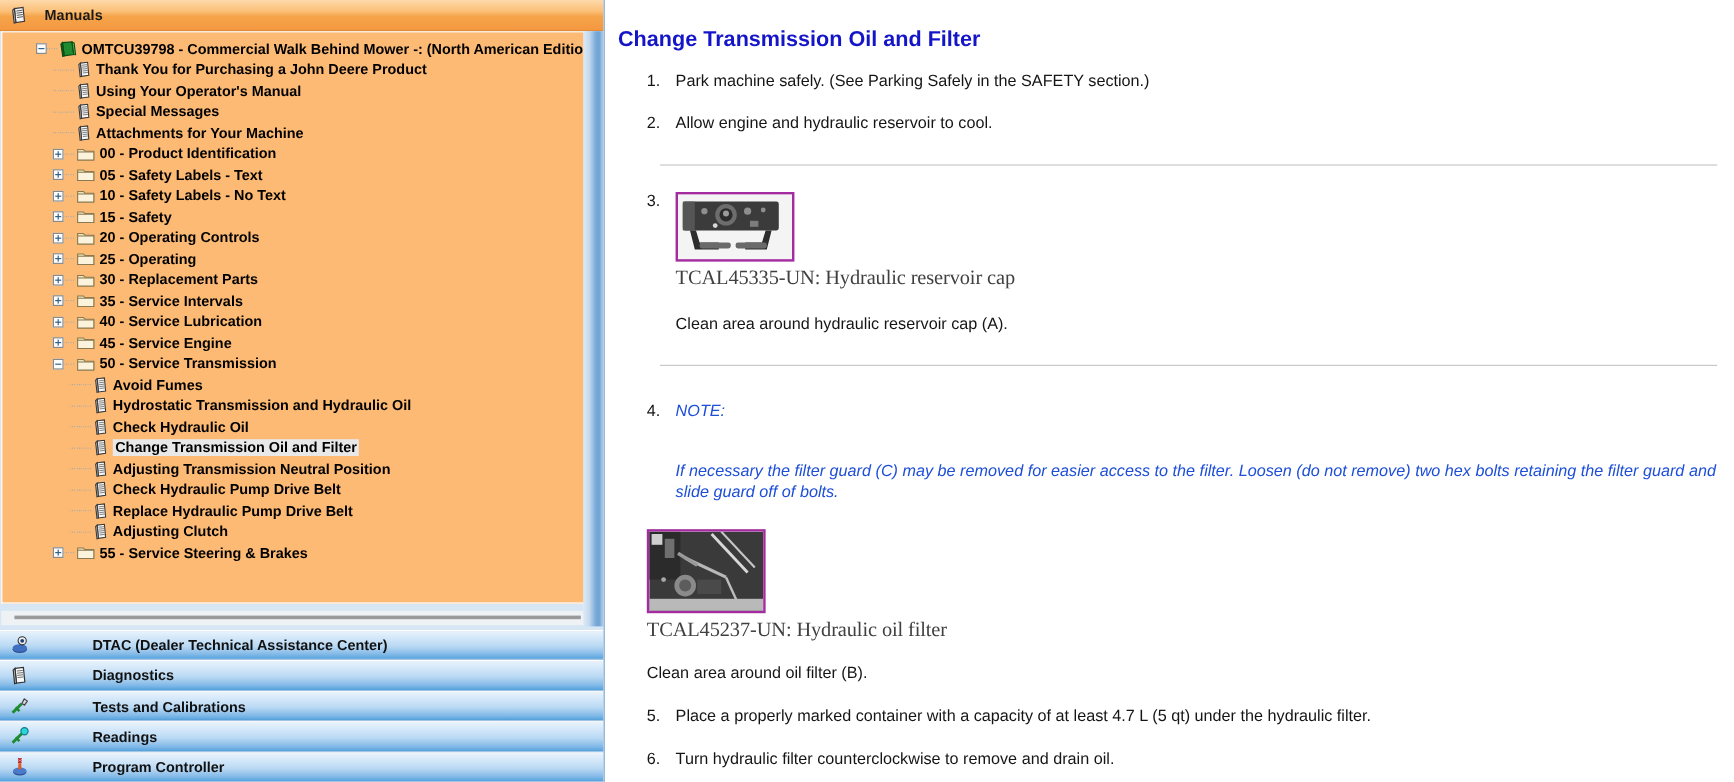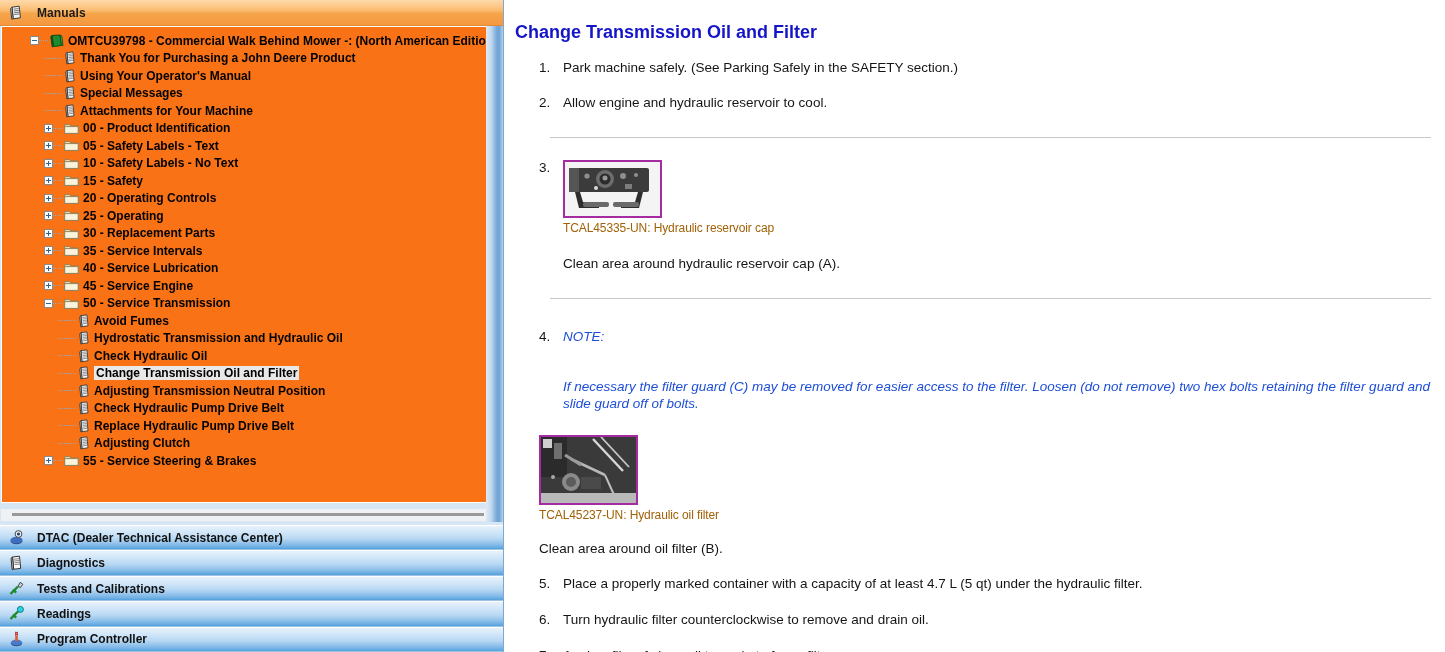--- a/index.html
+++ b/index.html
@@ -39,21 +39,21 @@
   #tree-wrap {
     flex: 1 1 auto;
     background: #d6e6f4;
     padding: 1px 3px 4px 1px;
     position: relative;
     overflow: hidden;
   }
   #tree-outer {
     position: absolute;
     left: 1px; top: 0px; right: 14px; bottom: 22px;
-    background: #f97316;
+    background: #fdba74;
     border: 1px solid #ffffff;
     border-right: none;
     overflow: hidden;
   }
   #tree {
     position: relative;
     font-size: 12px; font-weight: bold; color: #000;
     padding-top: 5px;
   }
   .tnode {
@@ -119,20 +119,21 @@
   .navbar {
     height: 25.4px;
     display: flex; align-items: center;
     padding-left: 8px;
     background: linear-gradient(to bottom,
         #e9f2fb 0%, #dfeefb 10%, #cfe5f8 30%,
         #b8d8f3 55%, #86bbe8 82%, #5da7e0 97%, #4f9ad6 100%);
     border-top: 1px solid #ffffff;
     border-bottom: 1px solid #9fc4e4;
     position: relative;
+    gap: 40px;
   }
   .navbar .nav-ic { width: 17px; height: 17px; flex: 0 0 17px; position: relative; }
   .navbar .nav-lbl {
     font-size: 12px; font-weight: bold; color: #111;
     margin-left: 12px;
   }
 
   
   #panel-edge {
     position: absolute; right: 0; top: 26px; width: 17px; bottom: 130px;
@@ -174,22 +175,22 @@
     margin: 0; height: 1px;
   }
   .fig-img {
     width: 99px; height: 58px;
     border: 2px solid #a52ba0;
     background: #f2f2f2;
     position: relative; overflow: hidden;
     display: block;
   }
   .fig-cap {
-    font-size: 12px; color: #a16207;
-    margin-top: 3px; letter-spacing: -0.1px;
+    font-size: 17px; color: #404040;
+    margin-top: 3px; letter-spacing: -0.1px; font-family: Liberation Serif, serif;
   }
   .note-label, .note-body {
     color: #1d4ed8; font-style: italic; font-size: 13.5px;
   }
   .note-body { line-height: 1.3; }
 </style>
 </head>
 <body>
 
 <div id="app">

